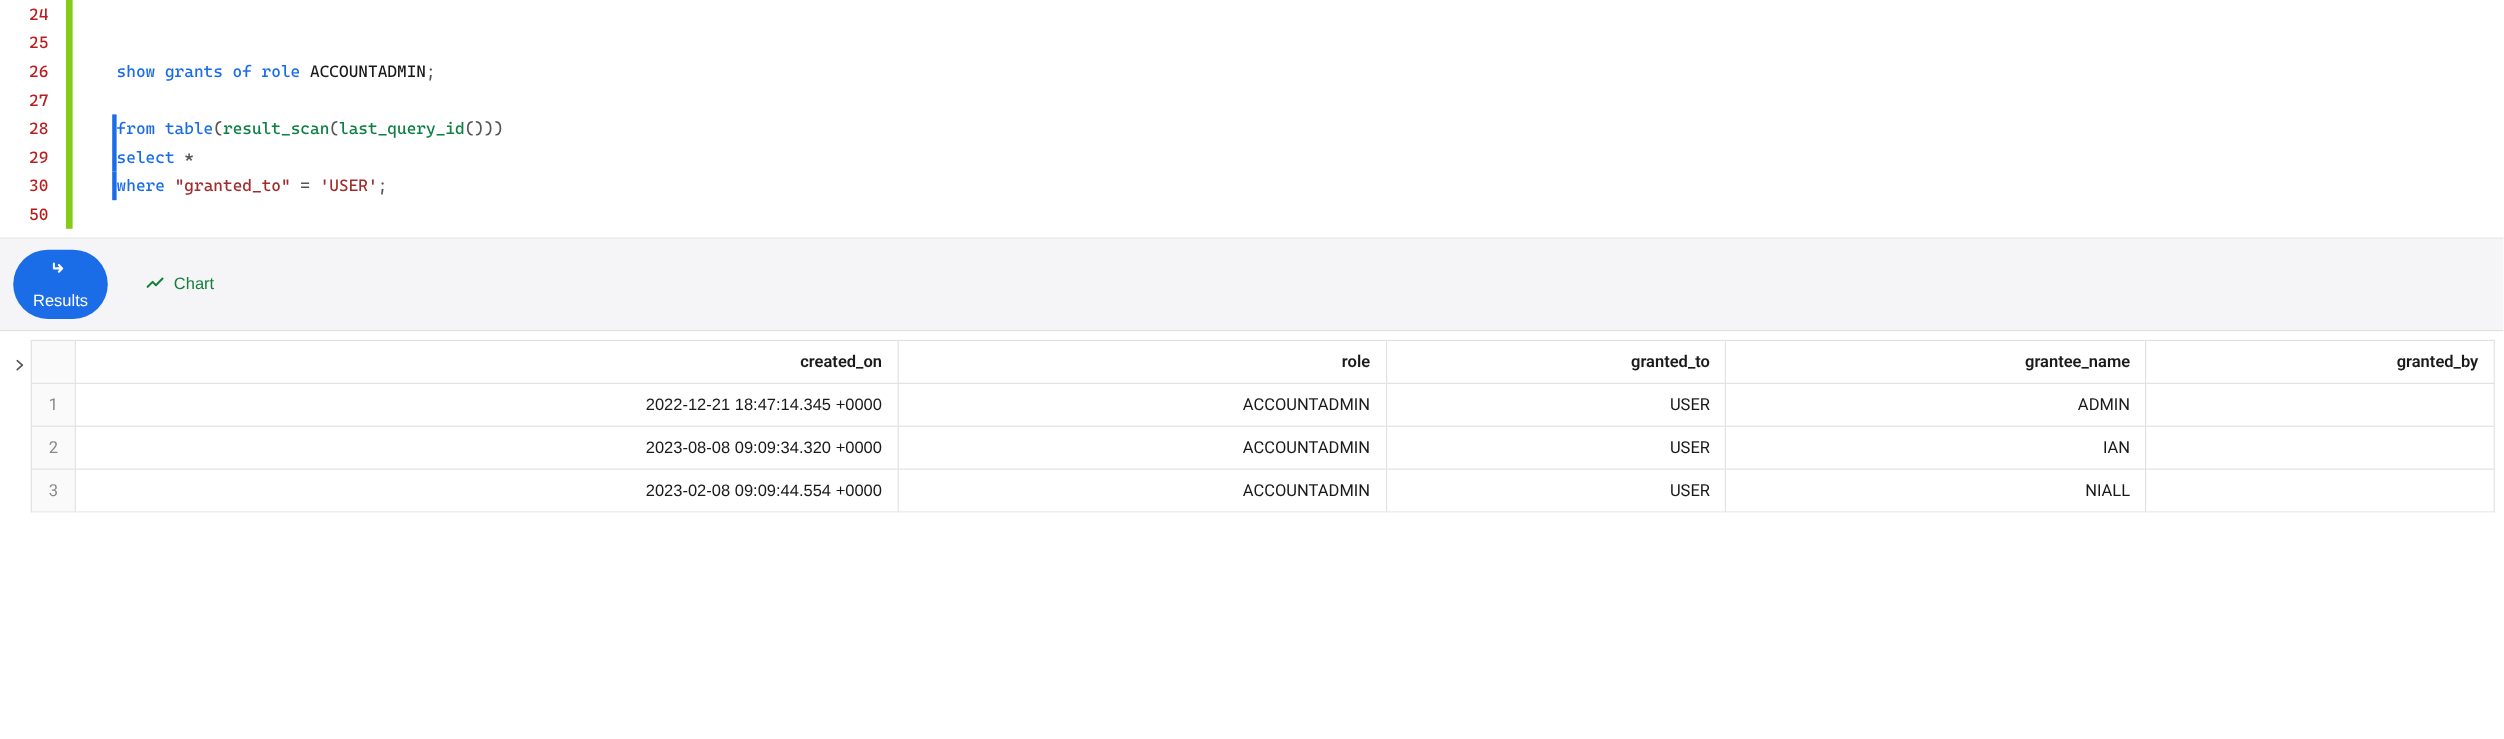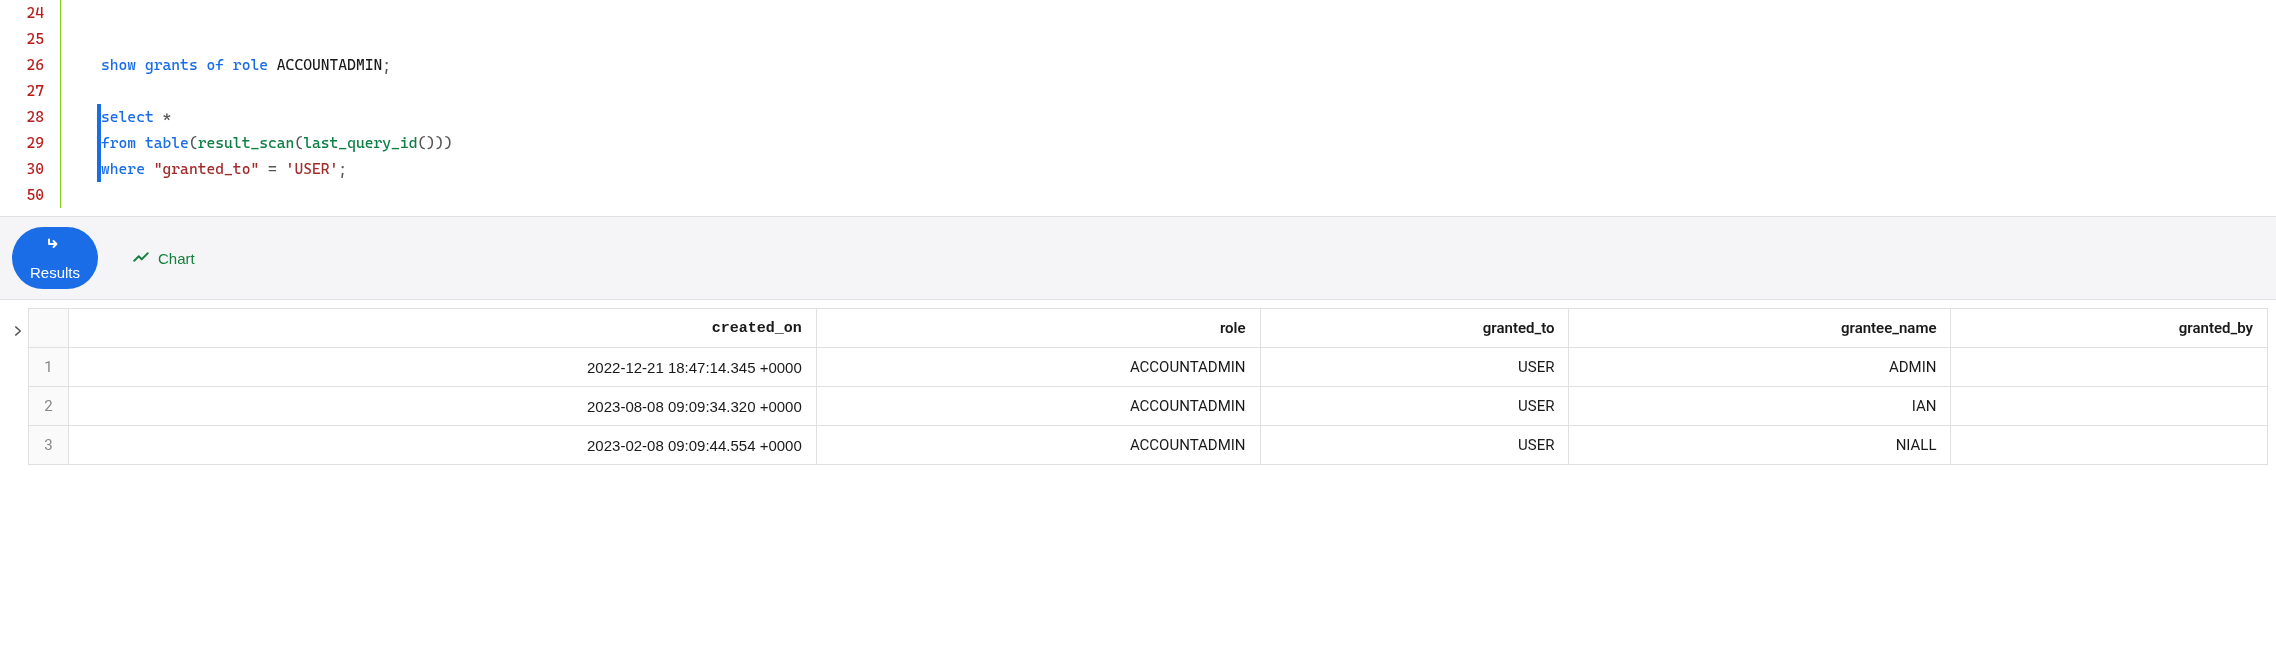--- a/index.html
+++ b/index.html
@@ -22,21 +22,21 @@
       text-align: right;
       padding-right: 16px;
       color: #b91c1c;
       font-family: "SF Mono", Monaco, "Cascadia Code", Consolas, monospace;
       font-size: 15px;
       line-height: 26px;
       user-select: none;
     }
     .code-content {
       flex: 1;
-      border-left: 1px solid #84cc16;
+      border-left: 6px solid #84cc16;
       padding-left: 40px;
       font-family: "SF Mono", Monaco, "Cascadia Code", Consolas, monospace;
       font-size: 15px;
       line-height: 26px;
       position: relative;
     }
     .code-line {
       white-space: pre;
       position: relative;
     }
@@ -127,21 +127,20 @@
       background: #fafafa !important;
     }
     .row-num {
       width: 40px;
       text-align: center !important;
       color: #888;
       background: #fafafa;
     }
     .col-created_on-header {
       text-align: right;
-      font-family: Liberation Mono, monospace;
     }
     .col-created_on {
       text-align: right;
       font-family: Liberation Sans, sans-serif;
     }
   </style>
 </head>
 <body>
 
 <div class="editor-area">
@@ -153,22 +152,22 @@
       <div>28</div>
       <div>29</div>
       <div>30</div>
       <div>50</div>
     </div>
   <div class="code-content">
       <div class="code-line">&nbsp;</div>
       <div class="code-line">&nbsp;</div>
       <div class="code-line"><span class="kw">show grants of role</span><span class="plain"> </span><span class="plain">ACCOUNTADMIN</span><span class="op">;</span></div>
       <div class="code-line">&nbsp;</div>
+      <div class="code-line"><span class="active-marker"></span><span class="kw">from</span><span class="plain"> </span><span class="kw">table</span><span class="op">(</span><span class="fn">result_scan</span><span class="op">(</span><span class="fn">last_query_id</span><span class="op">()))</span></div>
       <div class="code-line"><span class="active-marker"></span><span class="kw">select</span><span class="plain"> </span><span class="op">*</span></div>
-      <div class="code-line"><span class="active-marker"></span><span class="kw">from</span><span class="plain"> </span><span class="kw">table</span><span class="op">(</span><span class="fn">result_scan</span><span class="op">(</span><span class="fn">last_query_id</span><span class="op">()))</span></div>
       <div class="code-line"><span class="active-marker"></span><span class="kw">where</span><span class="plain"> </span><span class="str">"granted_to"</span><span class="plain"> </span><span class="op">=</span><span class="plain"> </span><span class="str">'USER'</span><span class="op">;</span></div>
       <div class="code-line">&nbsp;</div>
     </div>
 </div>
 
 <div class="tabs-bar">
   <button class="tab-btn active">
     <span>
       <svg viewBox="0 0 24 24" fill="none">
           <path class="icon-stroke" d="M4 6 L4 12 L14 12 M10 8 L14 12 L10 16" stroke-width="2.5" stroke-linecap="round" stroke-linejoin="round"></path>

